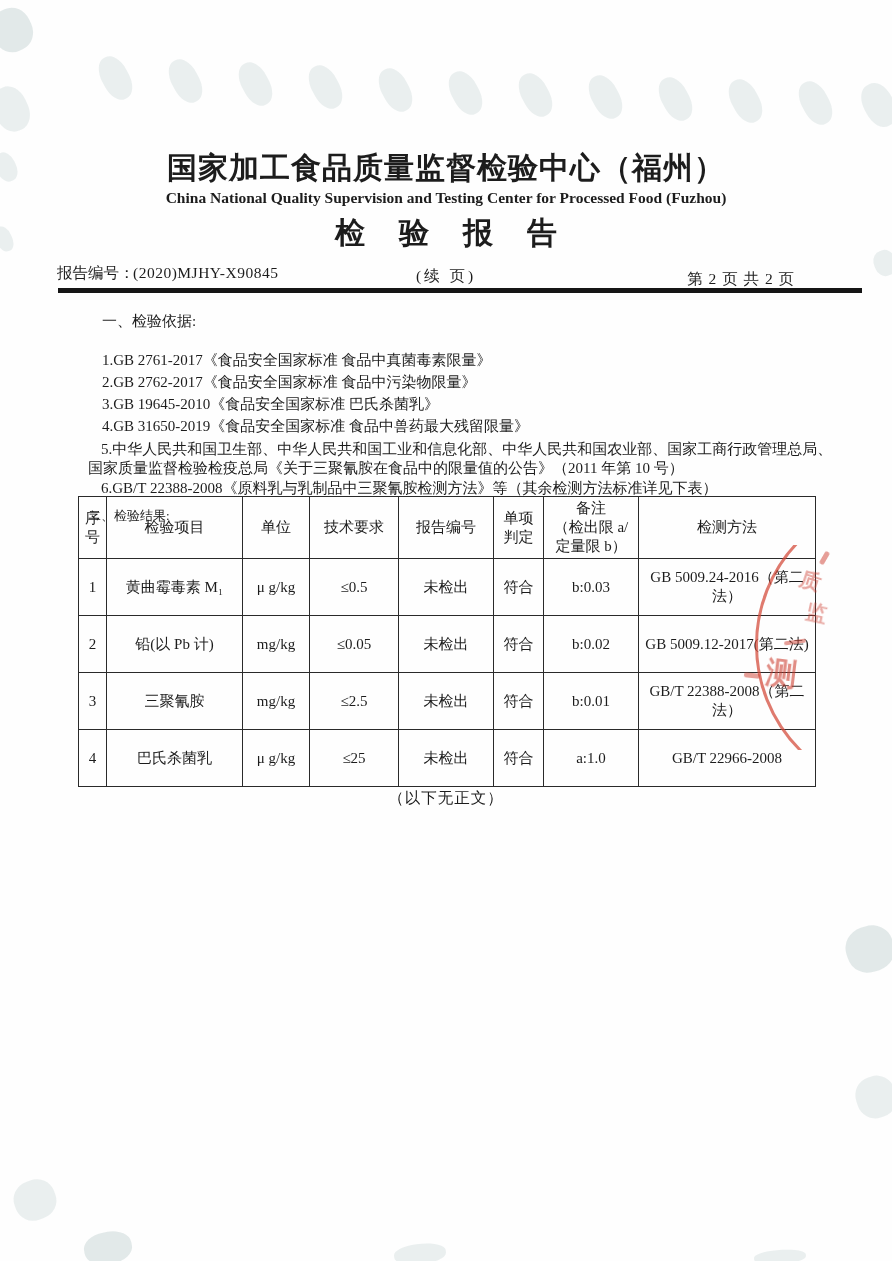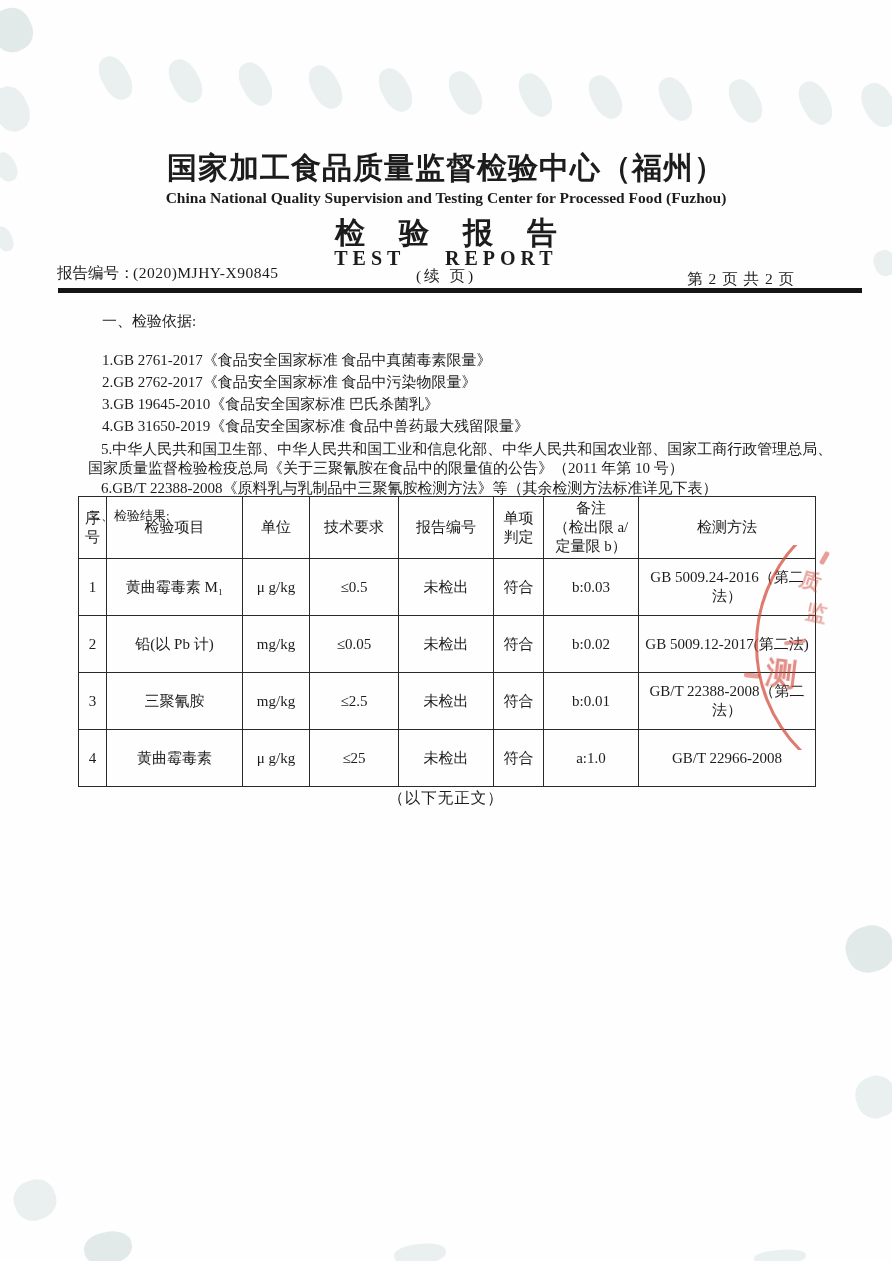--- a/index.html
+++ b/index.html
@@ -103,21 +103,20 @@
   <div class="artifact dk" style="left:846px;top:926px;width:48px;height:46px;transform:rotate(-18deg);"></div>
   <div class="artifact" style="left:856px;top:1076px;width:40px;height:42px;transform:rotate(-18deg);"></div>
   <div class="artifact" style="left:14px;top:1180px;width:42px;height:40px;transform:rotate(-20deg);"></div>
   <div class="artifact dk" style="left:84px;top:1232px;width:48px;height:32px;transform:rotate(-10deg);"></div>
   <div class="artifact" style="left:394px;top:1244px;width:52px;height:20px;transform:rotate(-6deg);"></div>
   <div class="artifact" style="left:754px;top:1250px;width:52px;height:14px;transform:rotate(-4deg);"></div>
 
   <div class="org-cn">国家加工食品质量监督检验中心（福州）</div>
   <div class="org-en">China National Quality Supervision and Testing Center for Processed Food (Fuzhou)</div>
   <div class="title-cn">检验报告</div>
-  <div class="title-en">TEST    REPORT</div>
 
   <div class="report-line">
     <span class="report-no-label">报告编号：</span>
     <span class="report-no-value">(2020)MJHY-X90845</span>
     <span class="continuation">(续 页)</span>
     <span class="page-indicator">第 2 页  共 2 页</span>
   </div>
   <div class="head-rule"></div>
 
   <div class="basis">
@@ -184,21 +183,21 @@
         <td class="item-cell">三聚氰胺</td>
         <td>mg/kg</td>
         <td>≤2.5</td>
         <td>未检出</td>
         <td>符合</td>
         <td>b:0.01</td>
         <td class="method-cell">GB/T 22388-2008（第二法）</td>
       </tr>
       <tr>
         <td>4</td>
-        <td class="item-cell">黄曲霉毒素</td>
+        <td class="item-cell">巴氏杀菌乳</td>
         <td>μ g/kg</td>
         <td>≤25</td>
         <td>未检出</td>
         <td>符合</td>
         <td>a:1.0</td>
         <td class="method-cell">GB/T 22966-2008</td>
       </tr>
     </tbody>
   </table>
 

